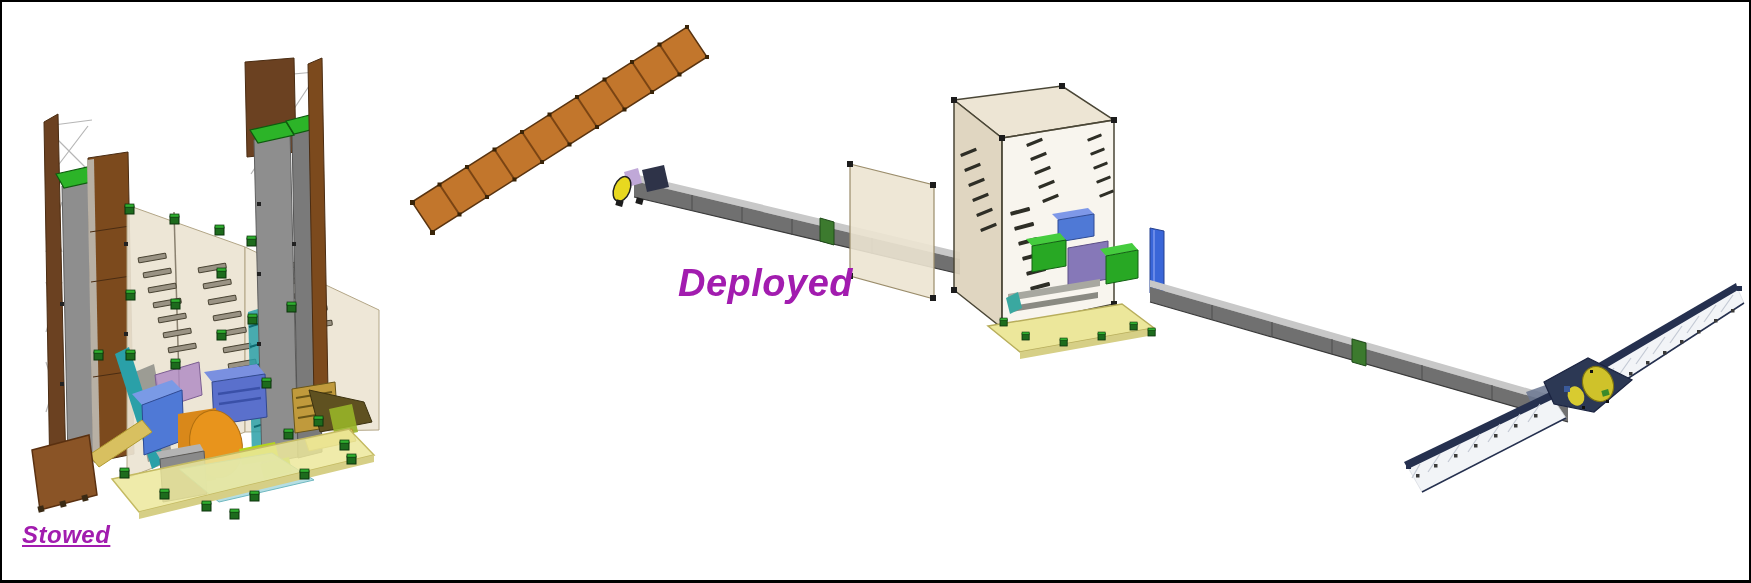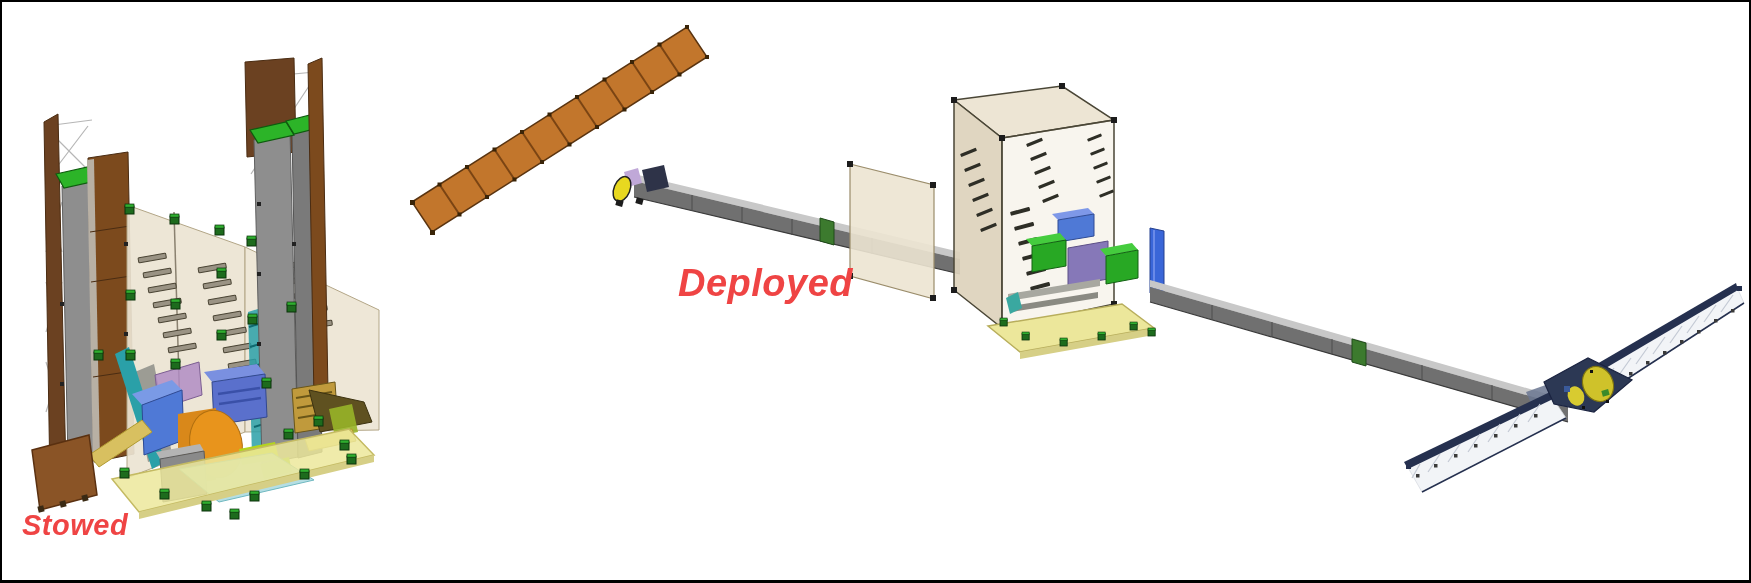--- a/index.html
+++ b/index.html
@@ -9,27 +9,27 @@
     box-sizing:border-box;
     background:#ffffff;
     border:2px solid #000;
     border-bottom-width:3px;
     overflow:hidden;
     font-family:"Liberation Sans", sans-serif;
   }
   .fig-svg{position:absolute;left:0;top:0;}
   .cfg-label{
     position:absolute;
-    color:#ef4444;
+    color:#a21caf;
     font-style:italic;
     font-family:"Liberation Sans", sans-serif;
     white-space:nowrap;
     letter-spacing:.5px;
   }
-  .cfg-label.stowed{left:20px;top:507px;font-size:29px;font-weight:600;}
+  .cfg-label.stowed{left:20px;top:519px;font-size:24px;font-weight:600;text-decoration:underline;}
   .cfg-label.deployed{left:676px;top:260px;font-size:38px;font-weight:600;}
 </style>
 </head>
 <body>
 
 <div class="frame">
 
 <svg class="fig-svg" width="1751" height="583" viewBox="0 0 1751 583">
   <defs>
     <g id="cube">

